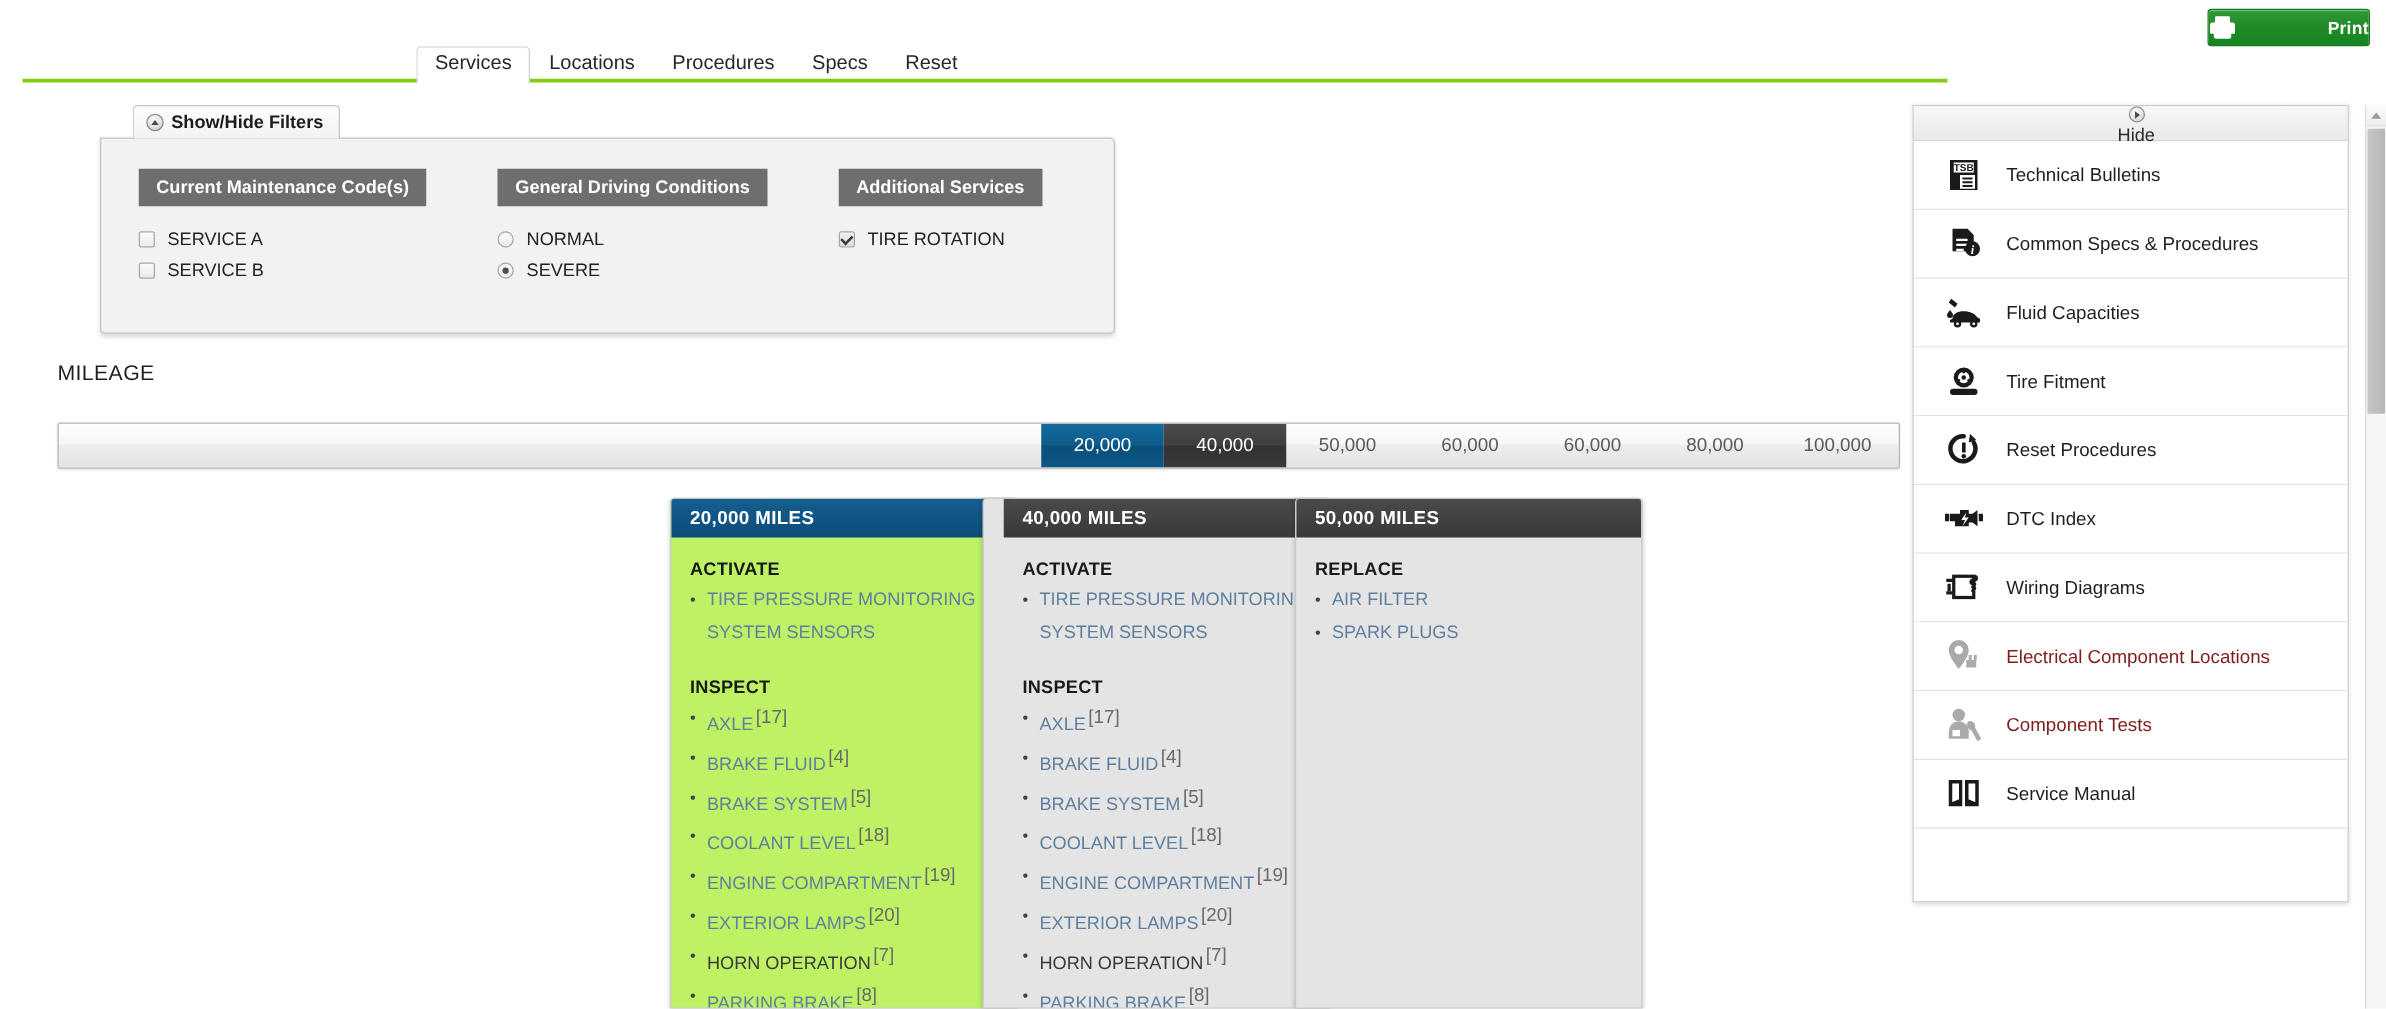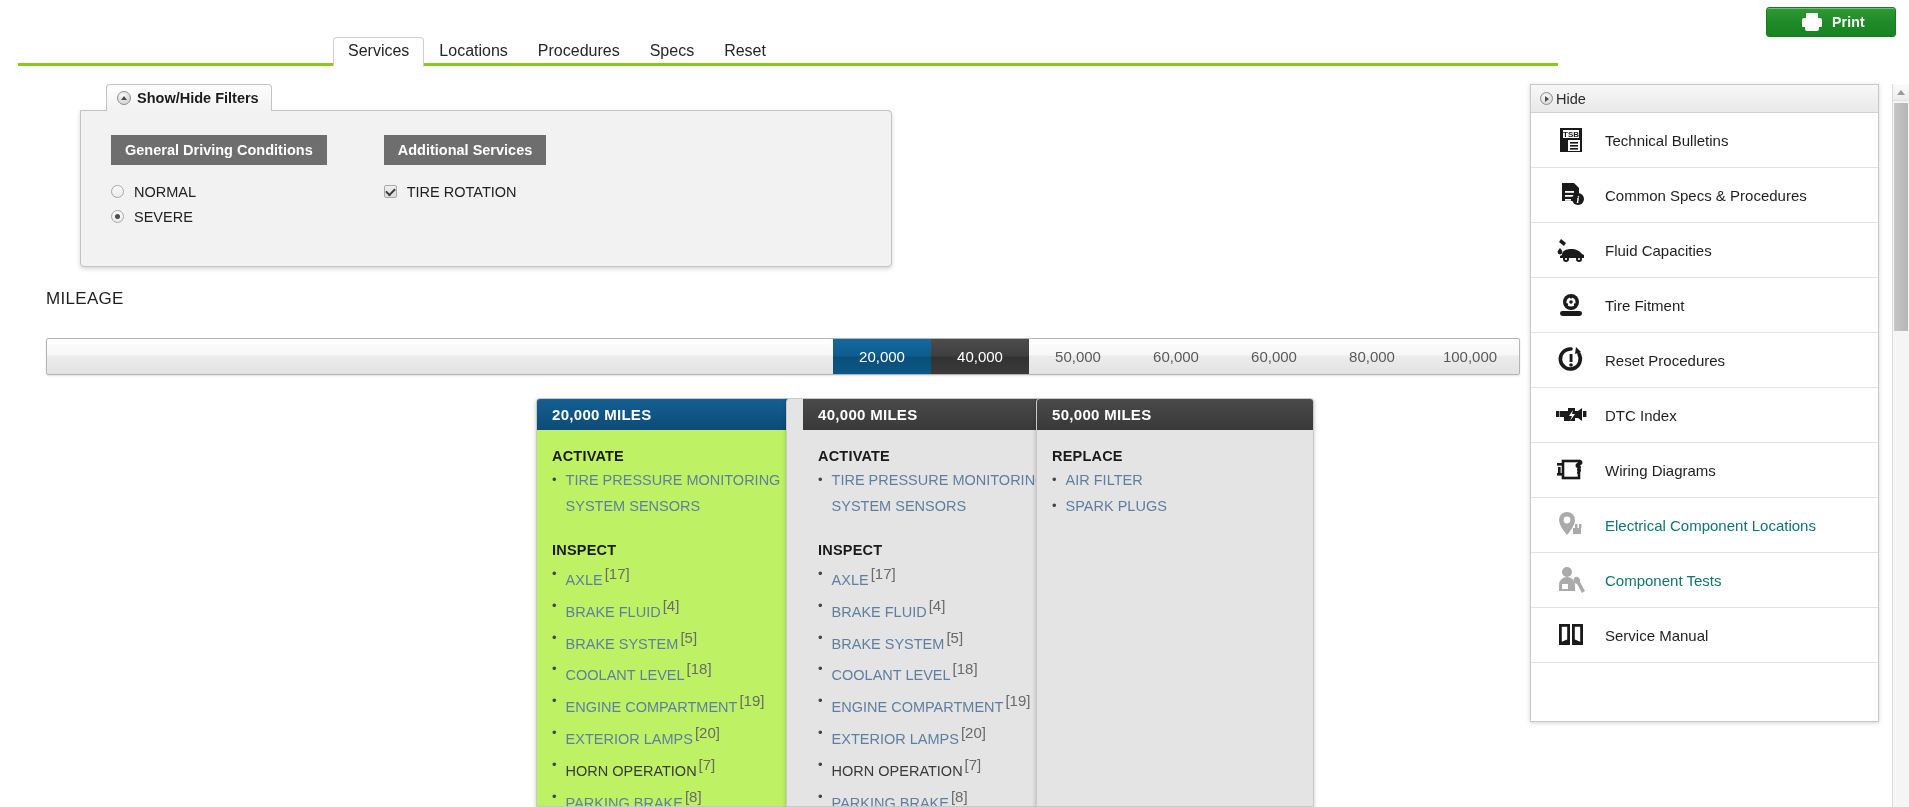--- a/index.html
+++ b/index.html
@@ -14,24 +14,23 @@
   }
   #root { position: relative; width: 1909px; height: 807px; background:#fff; }
 
   
   .print-btn {
     position: absolute; top: 7px; right: 13px;
     width: 130px; height: 30px;
     background: linear-gradient(to bottom, #2e9a35 0%, #208a28 50%, #158520 100%);
     border: 1px solid #1a7a22;
     border-radius: 3px;
-    display: flex; align-items: center; justify-content: flex-start; gap: 9px;
+    display: flex; align-items: center; justify-content: space-between; gap: 9px;
     cursor: pointer;
     box-shadow: inset 0 1px 0 rgba(255,255,255,.35);
-    padding-left: 34px;
   }
   .print-btn .label {
     color: #fff; font-size: 14px; font-weight: bold; letter-spacing:.2px;
   }
   .printer-ico { width: 22px; height: 20px; position: relative; display:block; }
   .printer-ico .body { position:absolute; left:1px; top:6px; width:20px; height:9px; background:#fff; border-radius:2px 2px 1px 1px; }
   .printer-ico .top  { position:absolute; left:5px; top:1px; width:12px; height:6px; background:#fff; border-radius:1px; }
   .printer-ico .out  { position:absolute; left:4px; top:13px; width:14px; height:6px; background:#fff; border-radius:0 0 2px 2px; }
 
   
@@ -171,32 +170,32 @@
   .rpanel {
     position:absolute; right:30px; top:84px; width:349px; height:638px;
     background:#fff; border:1px solid #c9c9c9;
     box-shadow: 0 1px 4px rgba(0,0,0,.18);
     overflow:hidden;
   }
   .rhide {
     height: 28px; background: linear-gradient(to bottom,#f7f7f7,#e9e9e9);
     border-bottom:1px solid #d2d2d2;
     display:flex; align-items:center; gap:3px; padding-left:9px;
-    font-size:14.5px; color:#2a2a2a; cursor:pointer;
+    font-size:14.5px; color:#2a2a2a; cursor:pointer;flex-direction:column;
   }
   .circ-right { width:13px;height:13px;border-radius:50%;
     background: radial-gradient(circle at 40% 30%, #fafafa, #cfcfcf);
     border:1px solid #8e8e8e; display:flex;align-items:center;justify-content:center; flex:none;}
   .circ-right i { display:block;width:0;height:0;border-top:3.5px solid transparent;border-bottom:3.5px solid transparent;border-left:4.5px solid #4a4a4a; margin-left:1px;}
   .ritem {
     height: 55px; display:flex; align-items:center; gap:16px;
     padding-left: 22px; border-bottom:1px solid #e2e2e2;
     font-size:15px; color:#1f1f1f; cursor:pointer; background:#fff;
   }
-  .ritem.disabled { color:#0f766e; cursor:default; }
+  .ritem.disabled { color:#7f1d1d; cursor:default; }
   .ricon { width:36px;height:34px;flex:none;display:flex;align-items:center;justify-content:center; }
   .ricon svg { display:block; }
 
   
   .vscroll {
     position:absolute; right:0; top:84px; width:17px; height:723px;
     background:#f5f5f5; border-left:1px solid #dcdcdc;
   }
   .vscroll .arrow-up {
     position:absolute; top:0; left:0; width:16px;height:17px;
@@ -235,20 +234,30 @@
   </div>
 
   <div class="filters-wrap">
     <div class="sh-tab">
       <span class="circ-up">
           <i></i>
         </span>
       <span>Show/Hide Filters</span>
     </div>
     <div class="filters-panel" id="filters-host">
+        <div class="fgroup"><div class="fhead">Current Maintenance Code(s)</div><div class="fopts">
+            <div class="fopt">
+              <span class="cb"></span>
+              <span>SERVICE A</span>
+            </div>
+            <div class="fopt">
+              <span class="cb"></span>
+              <span>SERVICE B</span>
+            </div>
+          </div></div>
         <div class="fgroup"><div class="fhead">General Driving Conditions</div><div class="fopts">
             <div class="fopt">
               <span class="rb"></span>
               <span>NORMAL</span>
             </div>
             <div class="fopt">
               <span class="rb checked"></span>
               <span>SEVERE</span>
             </div>
           </div></div>

